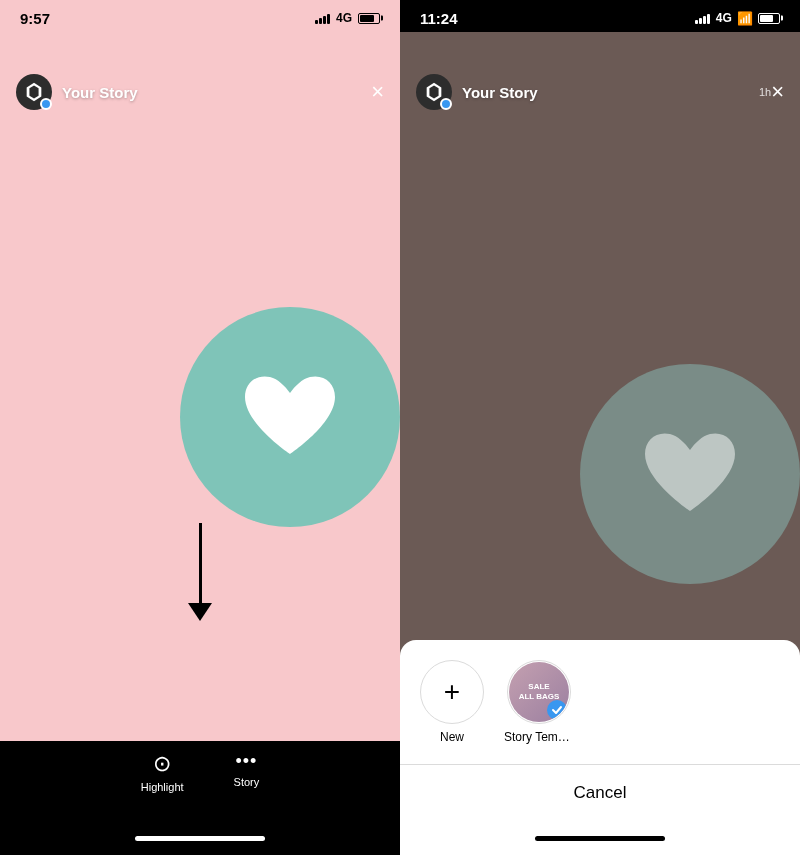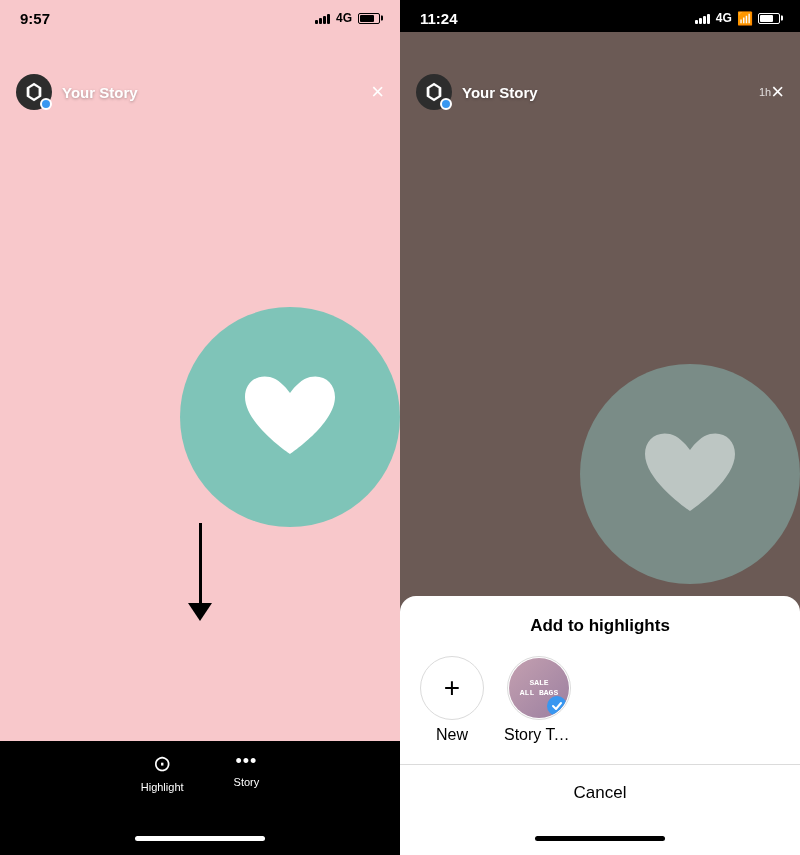--- a/index.html
+++ b/index.html
@@ -271,21 +271,21 @@
       overflow: hidden;
     }
 
     .new-plus {
       font-size: 28px;
       color: #000;
       font-weight: 200;
     }
 
     .highlight-label {
-      font-size: 16px;
+      font-size: 12px;
       color: #000;
       text-align: center;
       max-width: 70px;
       overflow: hidden;
       text-overflow: ellipsis;
       white-space: nowrap;
     }
 
     .story-thumb {
       width: 64px;
@@ -448,33 +448,32 @@
       <span class="close-btn" style="margin-left:auto;">×</span>
     </div>
 
     <div class="heart-circle gray" style="margin-top:60px;">
       <svg class="heart-svg" viewBox="0 0 110 95">
         <path d="M55 85 C55 85 10 55 10 28 C10 14 21 5 35 8 C43 10 50 17 55 24 C60 17 67 10 75 8 C89 5 100 14 100 28 C100 55 55 85 55 85Z" fill="rgba(255,255,255,0.5)"></path>
       </svg>
     </div>
 
     <div class="bottom-sheet">
-      <div class="sheet-title">Add to highlights</div>
 
       <div class="highlights-row">
 
         <div class="highlight-item">
           <div class="highlight-circle">
             <span class="new-plus">+</span>
           </div>
           <span class="highlight-label">New</span>
         </div>
 
         <div class="highlight-item">
-          <div class="highlight-circle" style="border-color:#dbdbdb;position:relative;overflow:visible;font-family:Liberation Mono, monospace;">
+          <div class="highlight-circle" style="border-color:#dbdbdb;position:relative;overflow:visible;">
             <div class="story-thumb" style="width:60px;height:60px;border-radius:50%;background:linear-gradient(135deg,#c4a0b0,#9b7fa0);">
               <div style="text-align:center;color:white;font-size:8px;font-weight:700;line-height:1.3;padding:0 4px;">
                 SALE<br>ALL BAGS
               </div>
               <div class="check-overlay">
                 <svg width="12" height="12" viewBox="0 0 12 12">
                   <polyline points="2,6 5,9 10,3" fill="none" stroke="white" stroke-width="2" stroke-linecap="round" stroke-linejoin="round"></polyline>
                 </svg>
               </div>
             </div>

